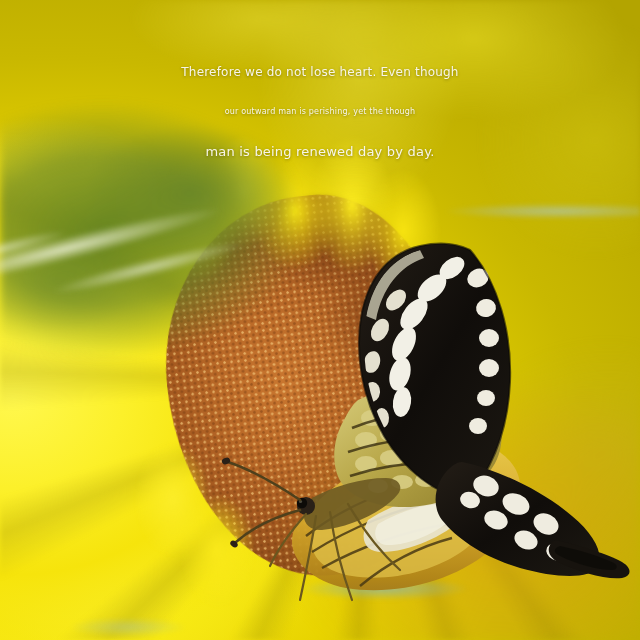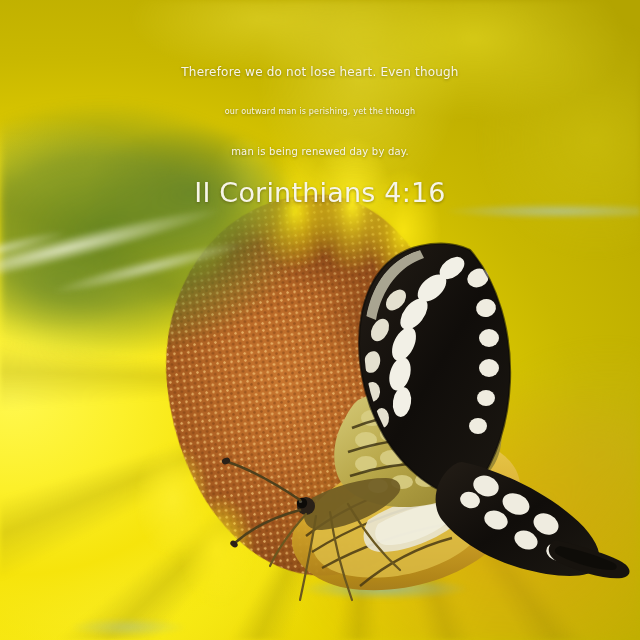--- a/index.html
+++ b/index.html
@@ -358,17 +358,16 @@
         <path d="M330,512 C334,540 342,572 352,600"></path>
         <path d="M348,504 C362,528 380,552 400,570"></path>
         <path d="M306,514 C292,530 278,548 270,566"></path>
       </g>
     </g>
   </svg>
 
   <div id="verse">
     <span class="vline" style="font-size: 12px;">Therefore we do not lose heart. Even though</span>
     <span class="vline" style="font-size: 8px;">our outward man is perishing, yet the though</span>
-    <span class="vline" style="font-size: 10px;">man is being renewed day by day.</span>
-    <span id="ref">II Corinthians 4:16</span>
+    <span class="vline" style="font-size: 13px;">man is being renewed day by day.</span>
   </div>
 
 </div>
 
 </body></html>

